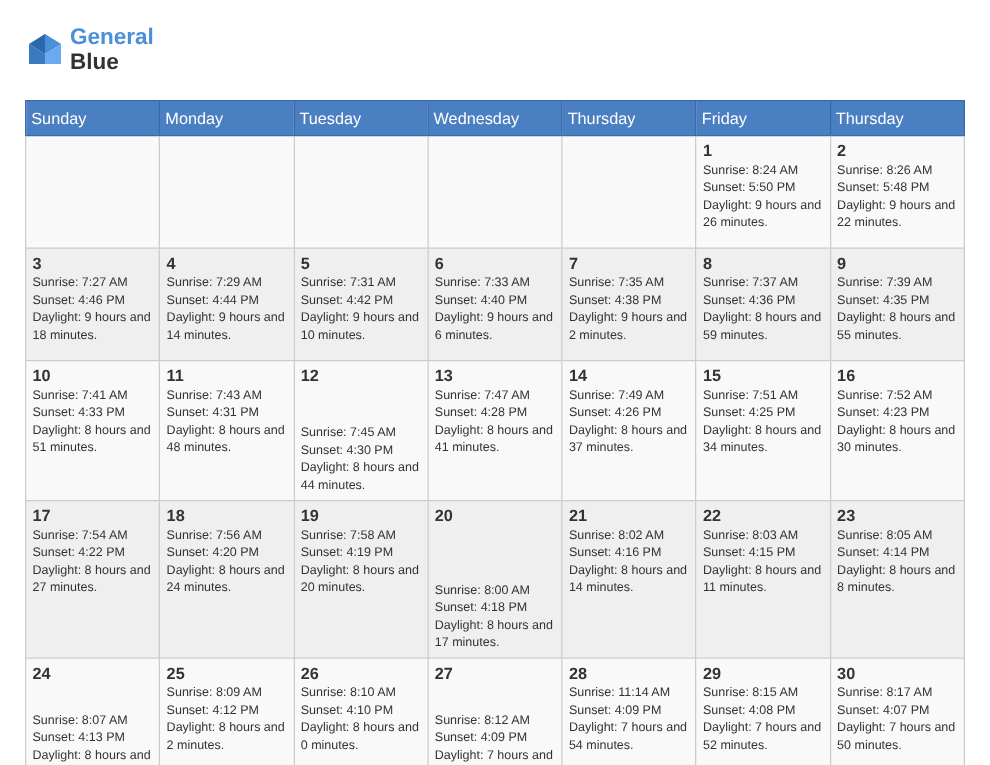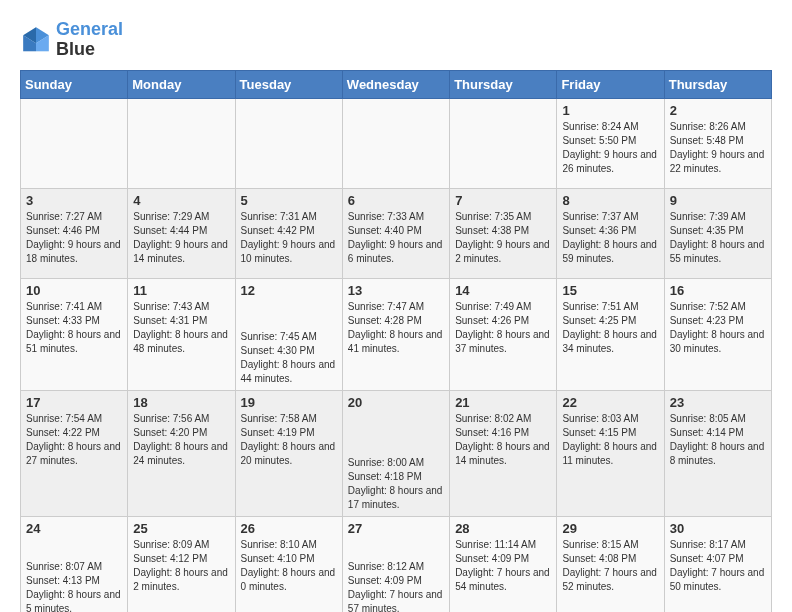--- a/index.html
+++ b/index.html
@@ -7,21 +7,21 @@
       font-family: Arial, sans-serif;
       background: #fff;
       width: 792px;
       min-height: 612px;
       padding: 20px;
     }
     .header-area {
       display: flex;
       justify-content: space-between;
       align-items: flex-start;
-      margin-bottom: 10px;
+      margin-bottom: 20px;
     }
     .logo {
       display: flex;
       align-items: center;
       gap: 4px;
     }
     .logo-text {
       font-size: 18px;
       font-weight: bold;
       color: #333;
@@ -48,21 +48,21 @@
     }
     table {
       width: 100%;
       border-collapse: collapse;
       table-layout: fixed;
     }
     thead tr th {
       background-color: #4a7fc1;
       color: #fff;
       font-size: 13px;
-      font-weight: bold;
+      font-weight: normal;
       padding: 6px 4px;
       text-align: left;
       border: 1px solid #3a6aaa;
     }
     tbody tr td {
       vertical-align: top;
       border: 1px solid #ccc;
       padding: 4px 5px;
       font-size: 10.5px;
       color: #333;

